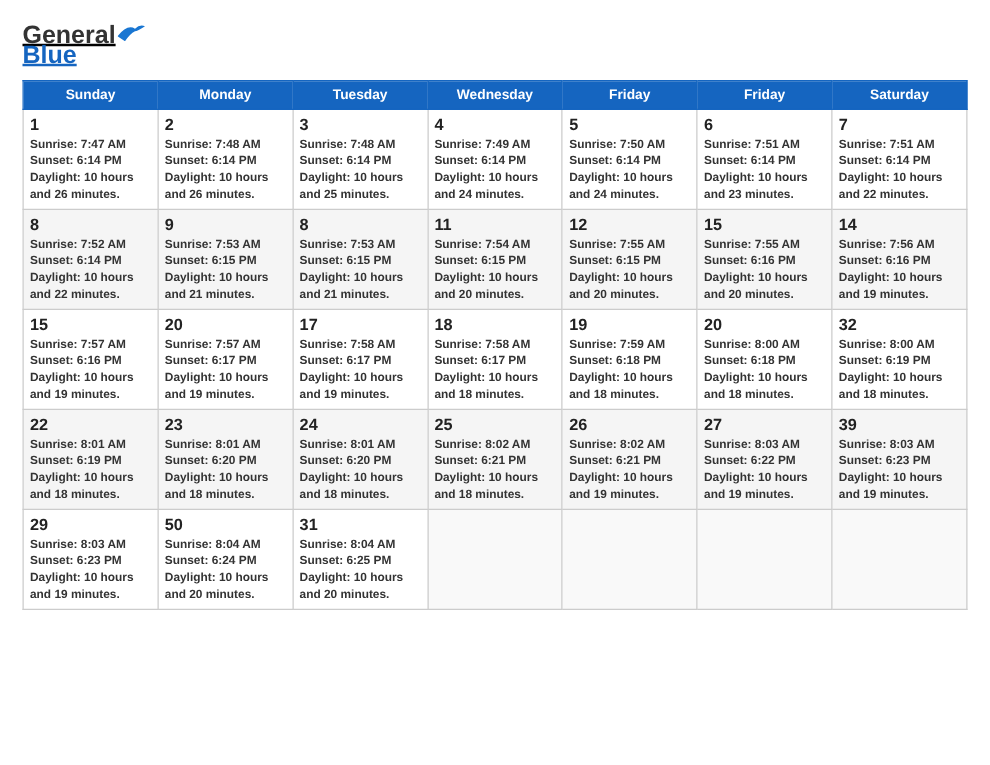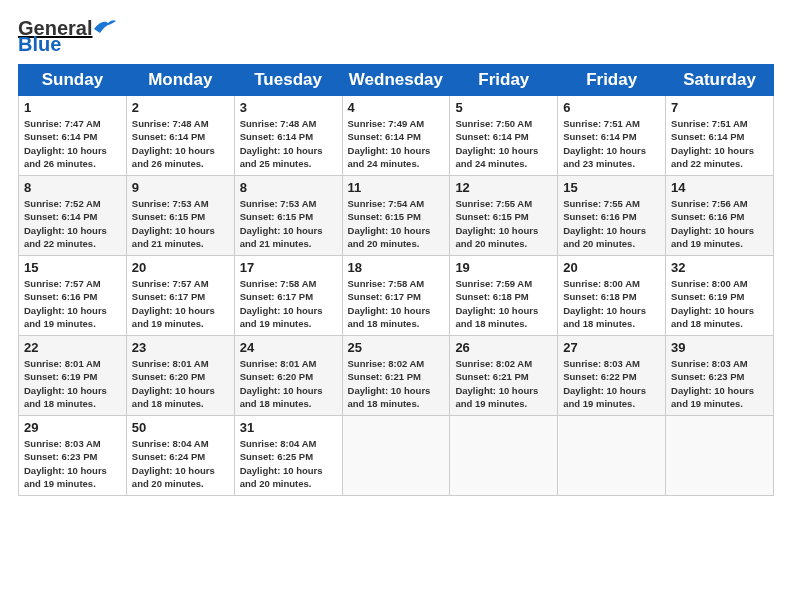--- a/index.html
+++ b/index.html
@@ -45,21 +45,21 @@
       color: #444;
     }
     table {
       width: 100%;
       border-collapse: collapse;
     }
     thead tr th {
       background-color: #1565c0;
       color: #fff;
       text-align: center;
-      font-size: 17px;
+      font-size: 11px;
       font-weight: bold;
       padding: 5px 3px;
       border: 1px solid #1565c0;
     }
     tbody tr td {
       border: 1px solid #ccc;
       vertical-align: top;
       padding: 4px 5px;
       width: calc(100% / 7);
       height: 80px;
@@ -94,21 +94,21 @@
   <div class="header">
     <div class="logo">
       <div style="display:flex;align-items:center;text-decoration:underline;">
         <span class="logo-text">
           <span style="color:#333;">General</span>
         </span>
         <svg width="22" height="14" viewBox="0 0 22 14" style="margin-left:2px;margin-top:-4px;">
           <path d="M0,10 Q8,0 14,4 Q18,0 22,2 Q16,6 14,6 Q10,8 6,14 Z" fill="#1976d2"></path>
         </svg>
       </div>
-      <span class="logo-text" style="color:#1565c0;font-size:20px;margin-top:-4px;">Blue</span>
+      <span class="logo-text" style="color:#1565c0;font-size:20px;margin-top:-4px;text-decoration:underline;">Blue</span>
     </div>
     <div class="title-block">
       <div class="month-title"></div>
       <div class="location"></div>
     </div>
   </div>
 
   <table>
     <thead>
       <tr id="header-row">

